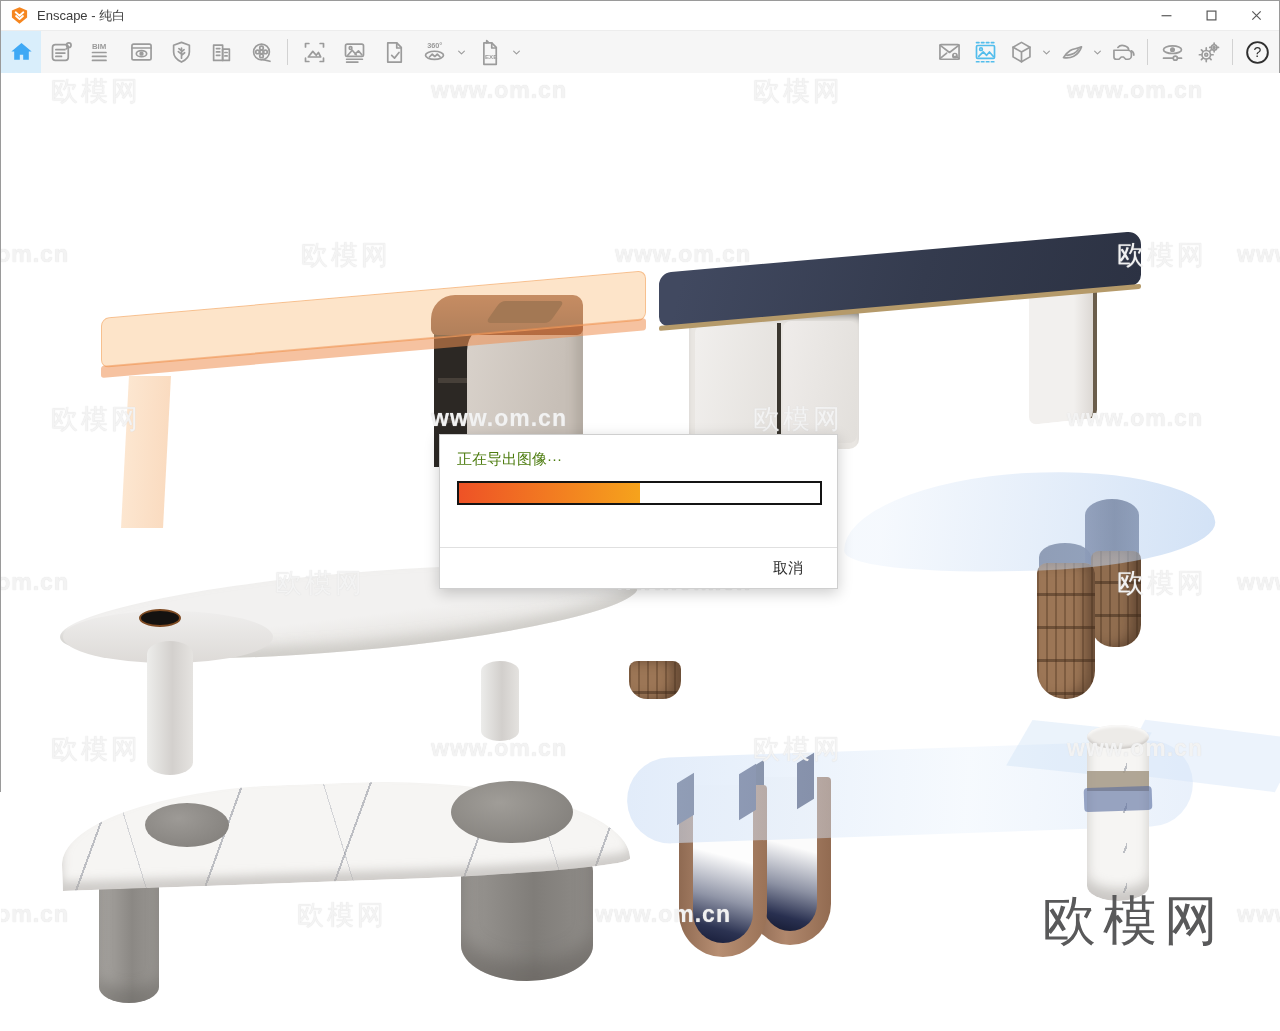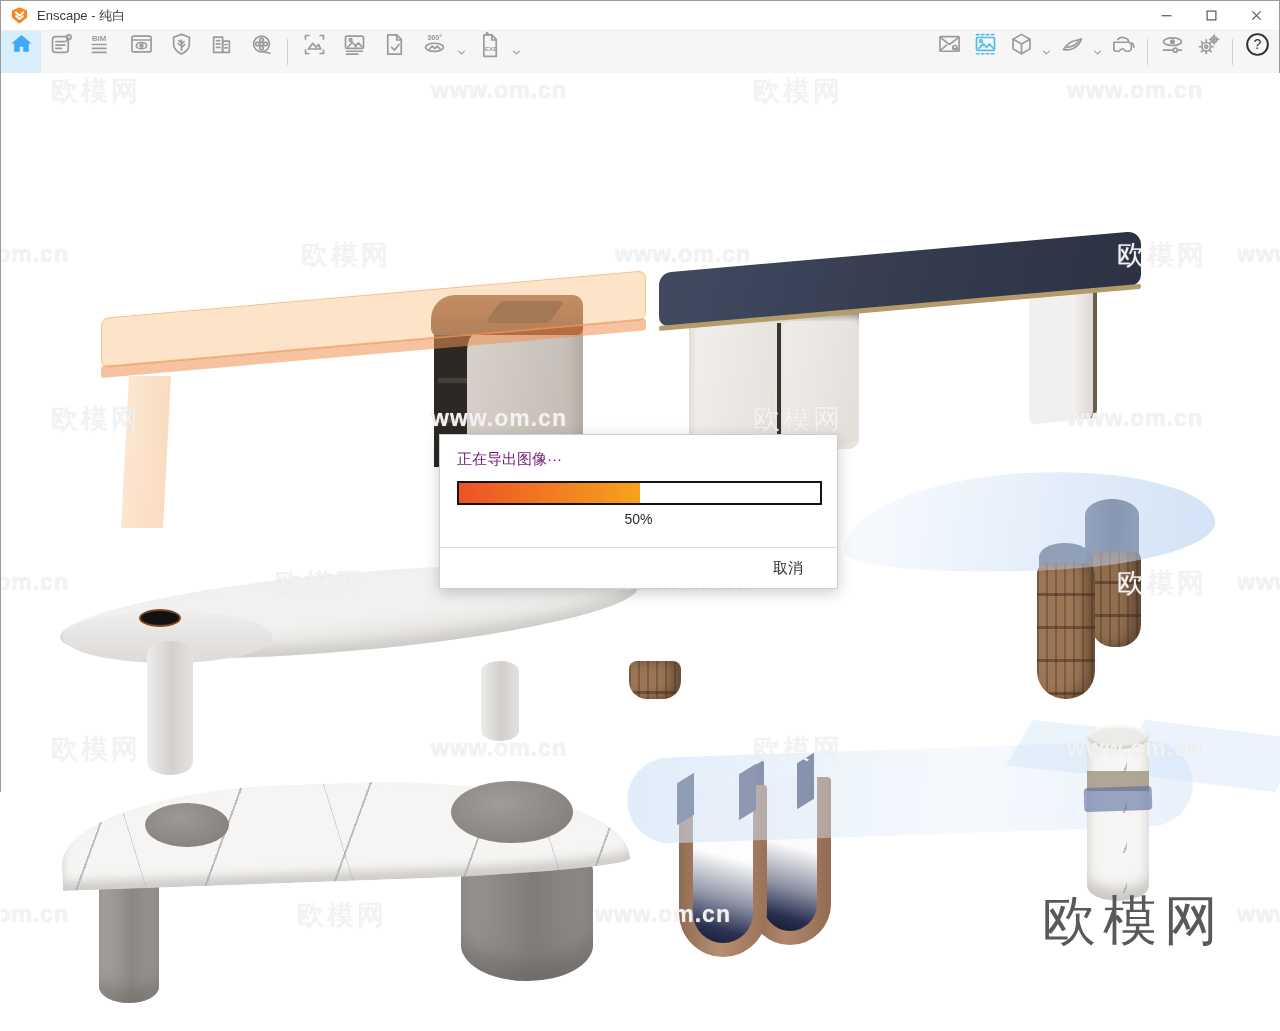--- a/index.html
+++ b/index.html
@@ -14,21 +14,21 @@
   .title{margin-left:8px;font-size:13px;color:#3c3c3c;}
   .wincontrols{margin-left:auto;display:flex;height:30px;}
   .wincontrols button{width:45px;height:30px;border:none;background:transparent;
     display:flex;align-items:center;justify-content:center;padding:0;cursor:pointer;}
 
   
   .toolbar{position:absolute;left:0;top:30px;width:100%;height:42px;background:#f6f6f6;}
   .tb-left,.tb-right{position:absolute;top:0;height:42px;display:flex;align-items:center;}
   .tb-left{left:0;}
   .tb-right{right:4px;}
-  .tbtn{width:40px;height:42px;display:flex;justify-content:center;
+  .tbtn{width:40px;height:42px;display:flex;align-items:center;justify-content:center;
     background:transparent;border:none;padding:0;cursor:pointer;}
   .tbtn.narrow{width:36px;}
   .tbtn.active-home{background:#d9eefb;}
   .tb-chev{width:15px;height:42px;display:flex;align-items:center;justify-content:center;
     border:none;background:transparent;padding:0;cursor:pointer;}
   .tb-sep{width:1px;height:26px;background:#d2d2d2;margin:0 6px;}
   .collapse{position:absolute;left:626px;top:56px;width:28px;height:16px;border:none;
     background:transparent;padding:0;cursor:pointer;display:flex;align-items:center;justify-content:center;}
 
   
@@ -153,21 +153,21 @@
     background-size:40px 40px, 60px 60px;box-shadow:inset 0 -12px 12px rgba(150,147,143,.45);}
   .m7-topcap{left:1086px;top:652px;width:62px;height:24px;border-radius:50%;background:#edebe8;
     box-shadow:inset 0 2px 3px rgba(255,255,255,.8), inset 0 -2px 3px rgba(150,145,140,.4);}
   .m7-tan{left:1086px;top:698px;width:62px;height:20px;background:#a39885;opacity:.85;}
   .m7-blue{left:1083px;top:714px;width:68px;height:24px;background:rgba(88,108,158,0.6);
     border-radius:4px;transform:rotate(-2deg);z-index:4;}
 
   
   .dialog{position:absolute;left:438px;top:433px;width:399px;height:155px;background:#fff;
     border:1px solid #cfcfcf;box-shadow:0 4px 14px rgba(0,0,0,0.20);z-index:30;}
-  .dlg-title{position:absolute;left:17px;top:15px;font-size:15px;color:#701a75;}
+  .dlg-title{position:absolute;left:17px;top:15px;font-size:15px;color:#4d7c0f;}
   .ptrack{position:absolute;left:17px;top:46px;width:365px;height:24px;background:#fff;
     border:2px solid #141414;}
   .pfill{height:100%;background:linear-gradient(90deg,#ee5226,#f6a31c);}
   .plabel{position:absolute;left:0;top:76px;width:100%;text-align:center;font-size:14px;color:#2c2c2c;}
   .dlg-divider{position:absolute;left:0;top:112px;width:100%;height:1px;background:#e0e0e0;}
   .dlg-cancel{position:absolute;right:28px;top:122px;border:none;background:transparent;
     font-size:15px;color:#2c2c2c;cursor:pointer;padding:2px 6px;font-family:inherit;}
 
   svg{display:block;}
   .ic{stroke:#9b9b9b;fill:none;stroke-width:1.5;stroke-linecap:round;stroke-linejoin:round;}
@@ -541,18 +541,17 @@
         <div class="wm wm-latin" style="left: 1236px; top: 828px;">www.om.cn</div>
         <div class="wm wm-big" style="left: 1041px; top: 812px;">欧模网</div>
       </div>
   </div>
 
   <div class="dialog">
     <div class="dlg-title">正在导出图像···</div>
     <div class="ptrack">
       <div class="pfill" style="width:50%"></div>
     </div>
-    <div class="plabel">50%</div>
     <div class="dlg-divider"></div>
     <button class="dlg-cancel">取消</button>
   </div>
 
 </div>
 
 </body></html>

